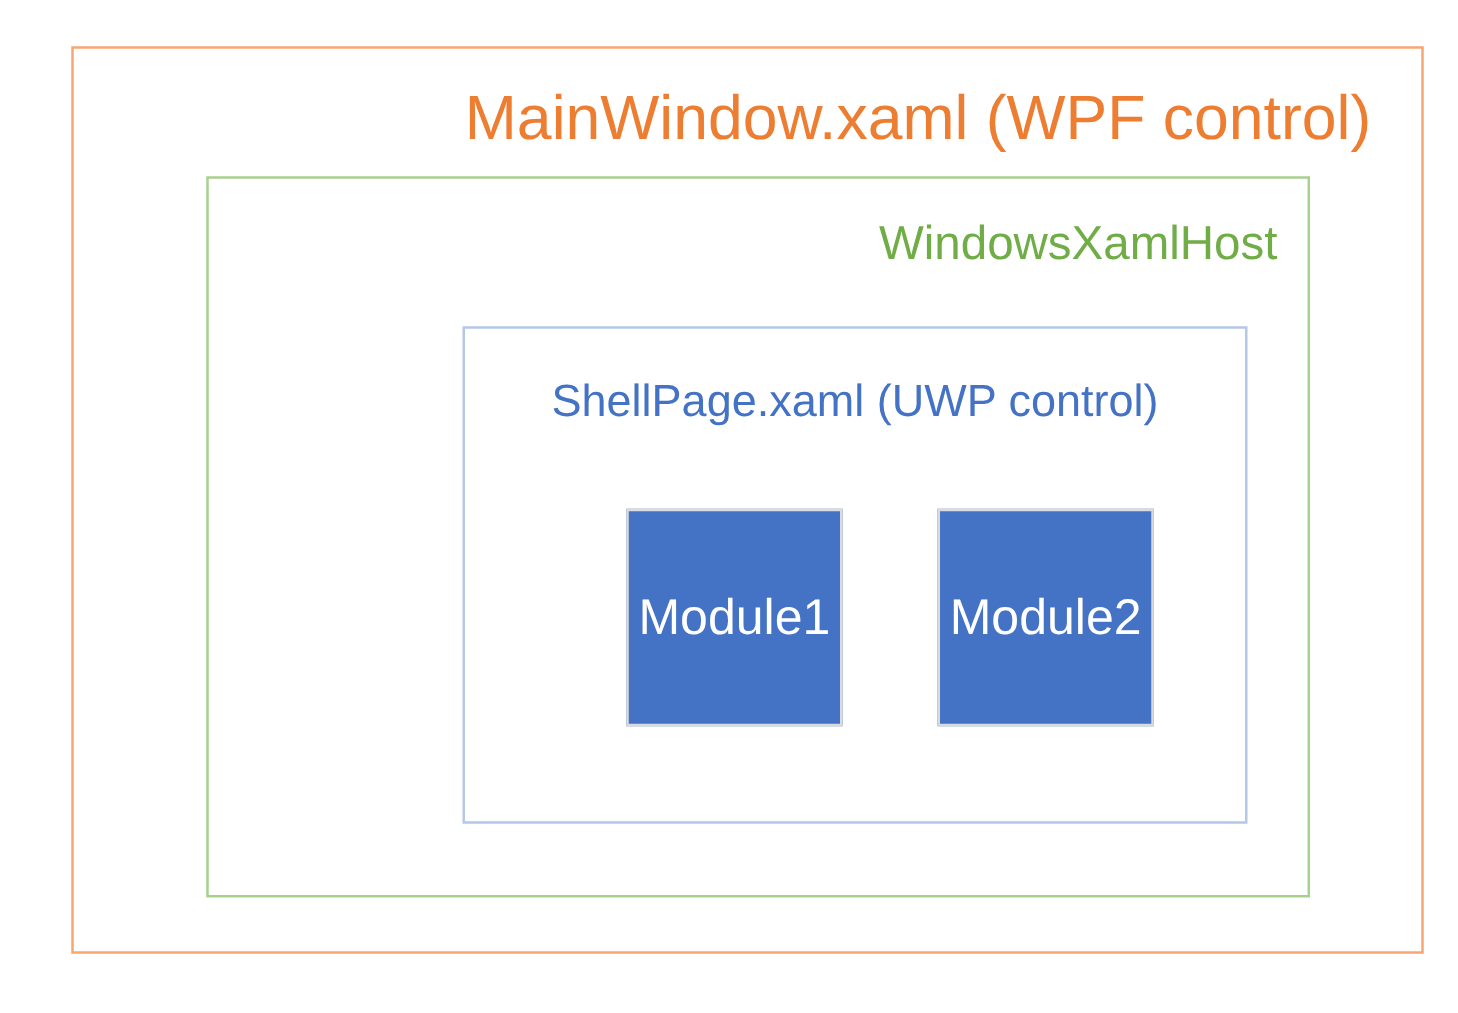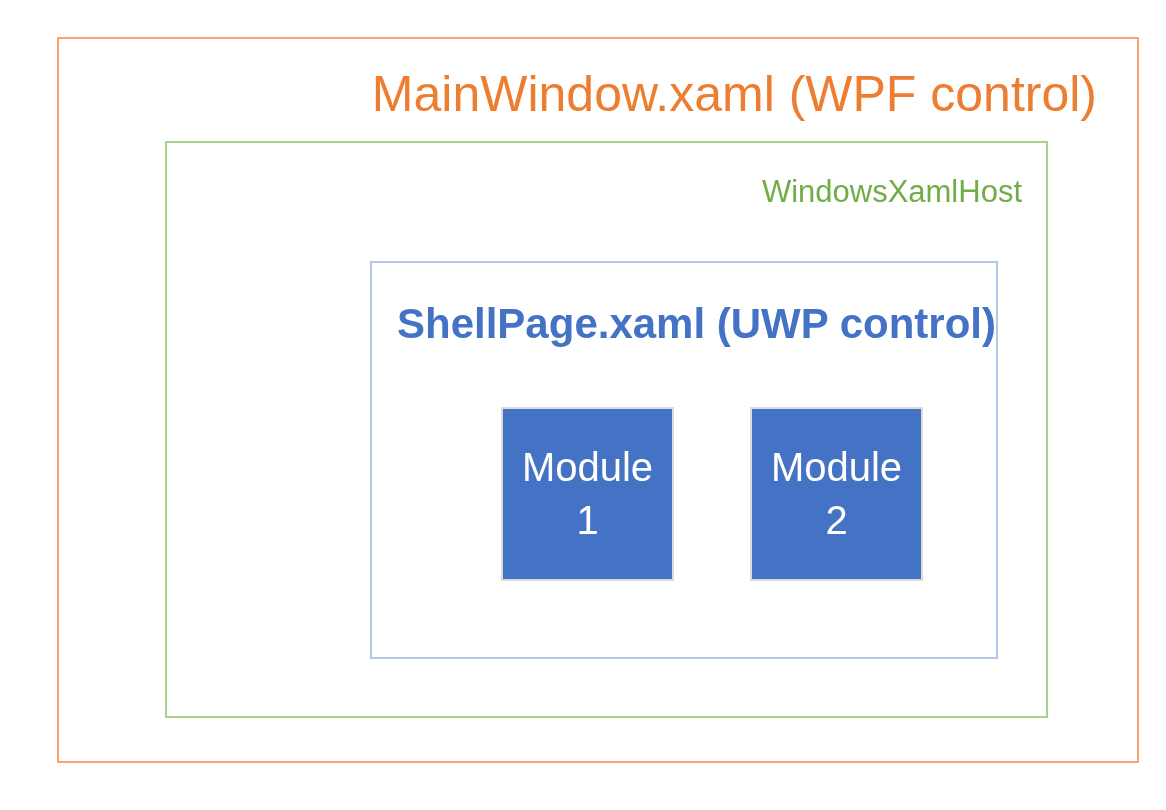--- a/index.html
+++ b/index.html
@@ -42,55 +42,54 @@
     left: 106px;
     top: 102px;
     width: 883px;
     height: 577px;
     border: 2px solid #A9D18E;
   }
   .middle-title {
     position: absolute;
     top: 32px;
     right: 24px;
-    font-size: 31px;
+    font-size: 38px;
     line-height: 1.1;
     color: #70AD47;
     white-space: nowrap;
   }
   .inner-box {
     left: 203px;
     top: 118px;
     width: 628px;
     height: 398px;
     border: 2px solid #B4C7E7;
   }
   .inner-title {
     position: absolute;
     top: 38px;
     left: 0;
     right: 0;
-    text-align: right;
-    font-size: 42px;
+    text-align: center;
+    font-size: 36px;
     line-height: 1.1;
     color: #4472C4;
     white-space: nowrap;
-    font-weight: bold;
   }
   .module {
     position: absolute;
     top: 144px;
     width: 173px;
     height: 174px;
     box-sizing: border-box;
     background: #4472C4;
     border: 2px solid #DBDBDB;
     color: #FFFFFF;
     display: flex;
-    flex-direction: column;
+    flex-direction: row;
     align-items: center;
     justify-content: center;
     text-align: center;
     font-size: 40px;
     line-height: 1.32;
   }
   .module-1 { left: 129px; }
   .module-2 { left: 378px; }
 </style>
 </head>

